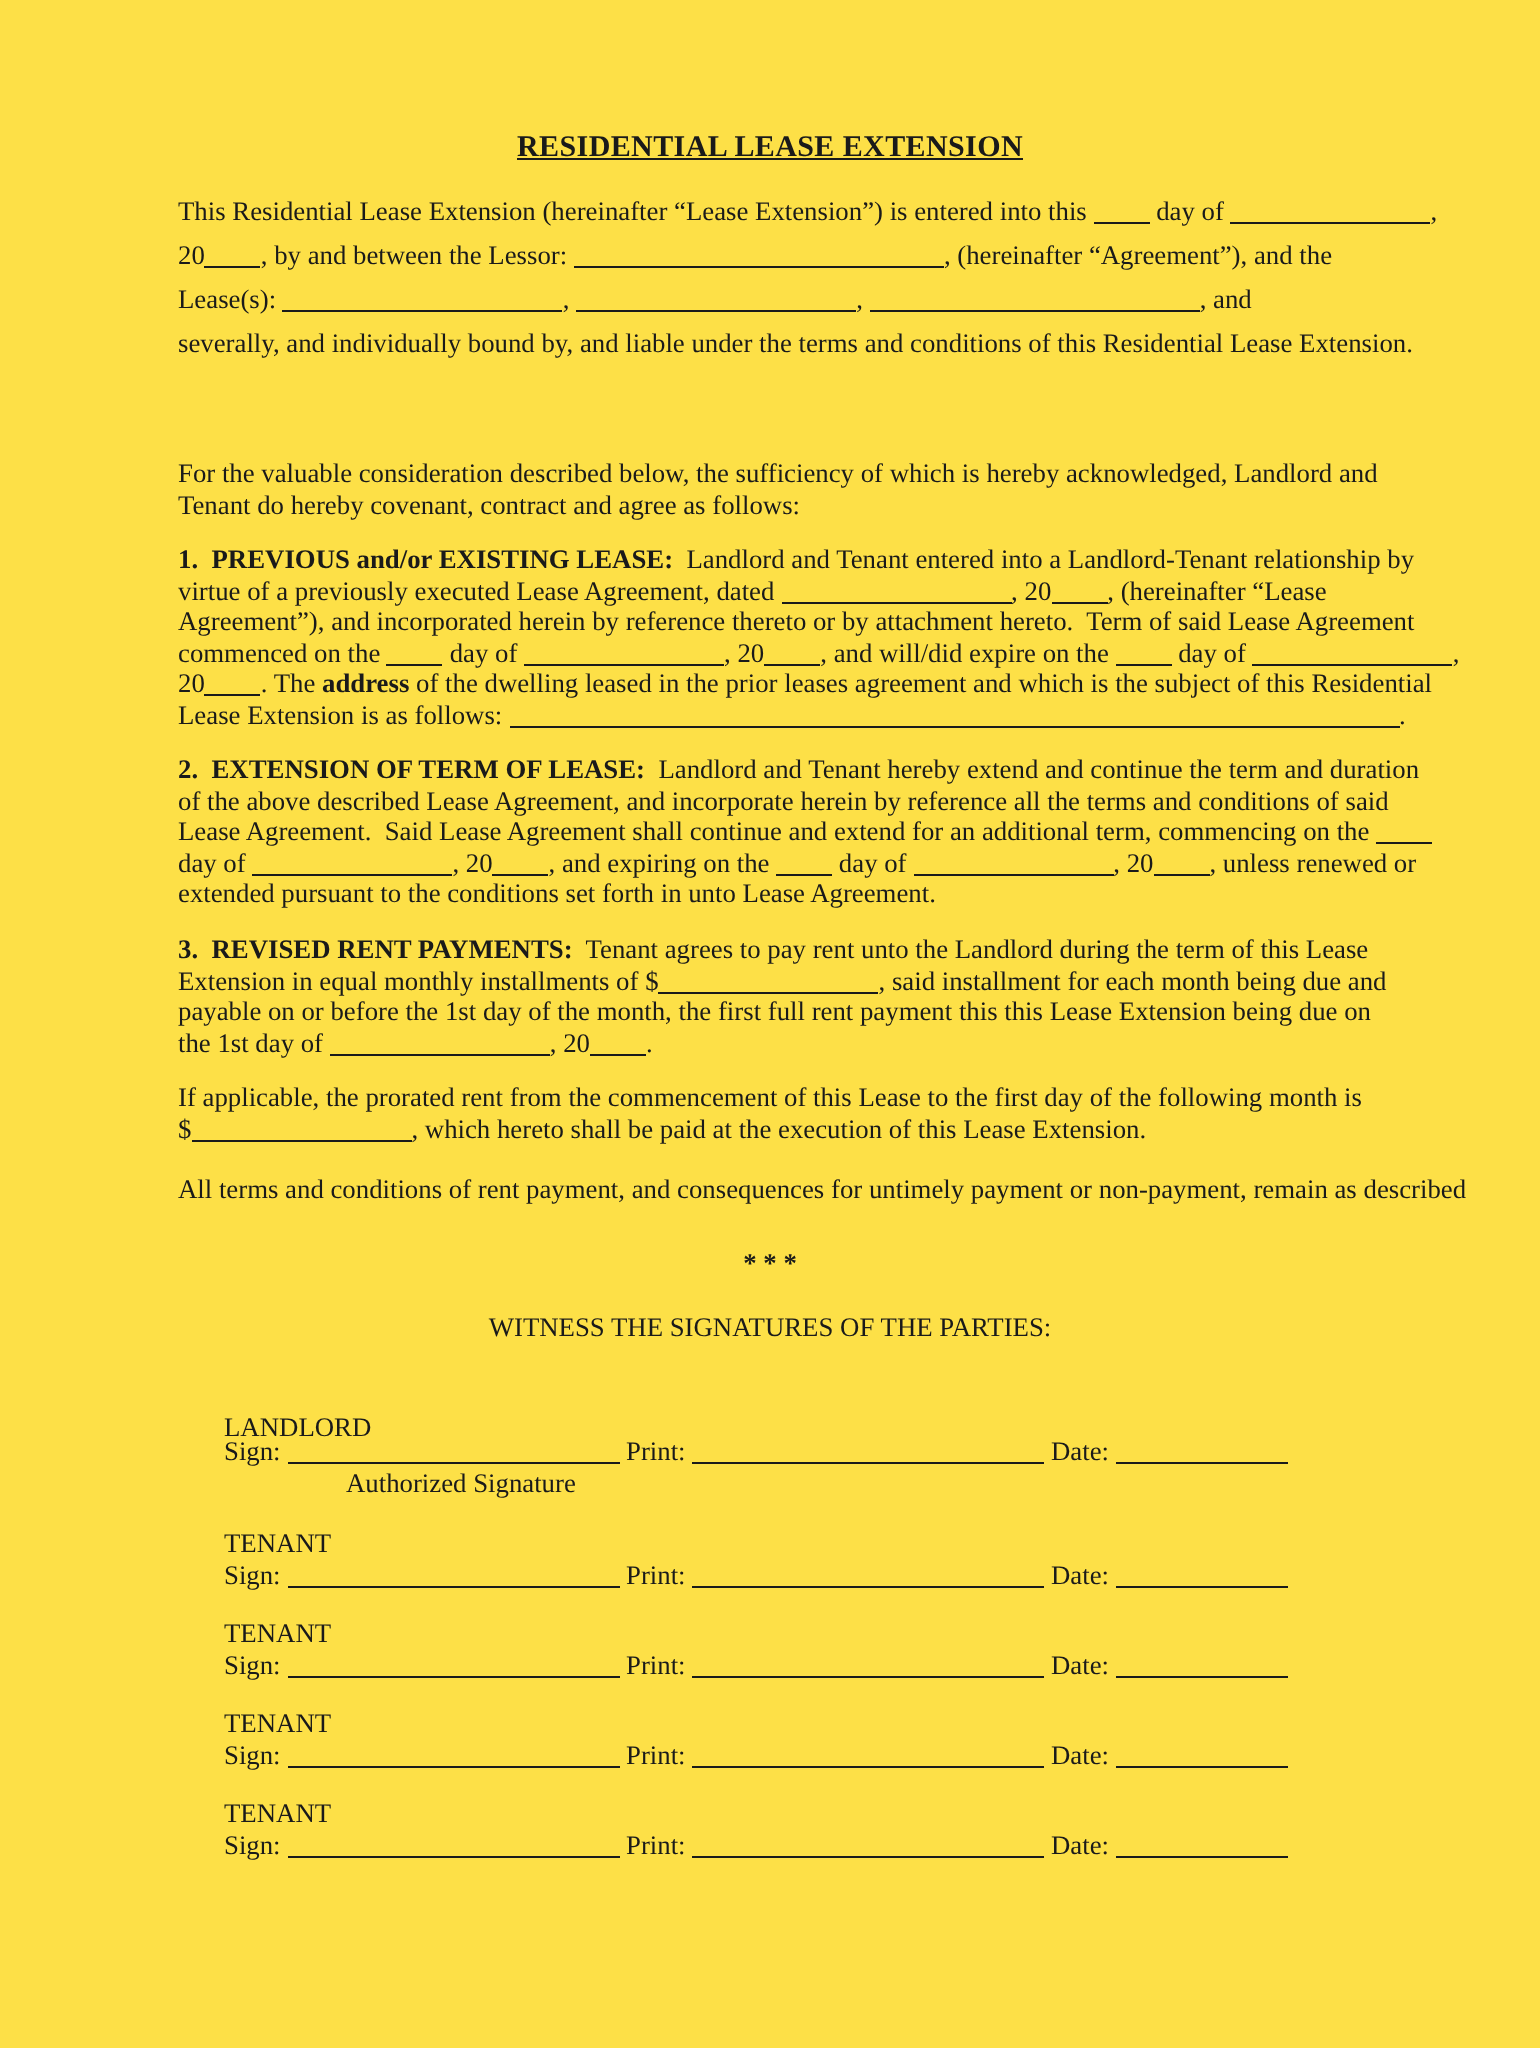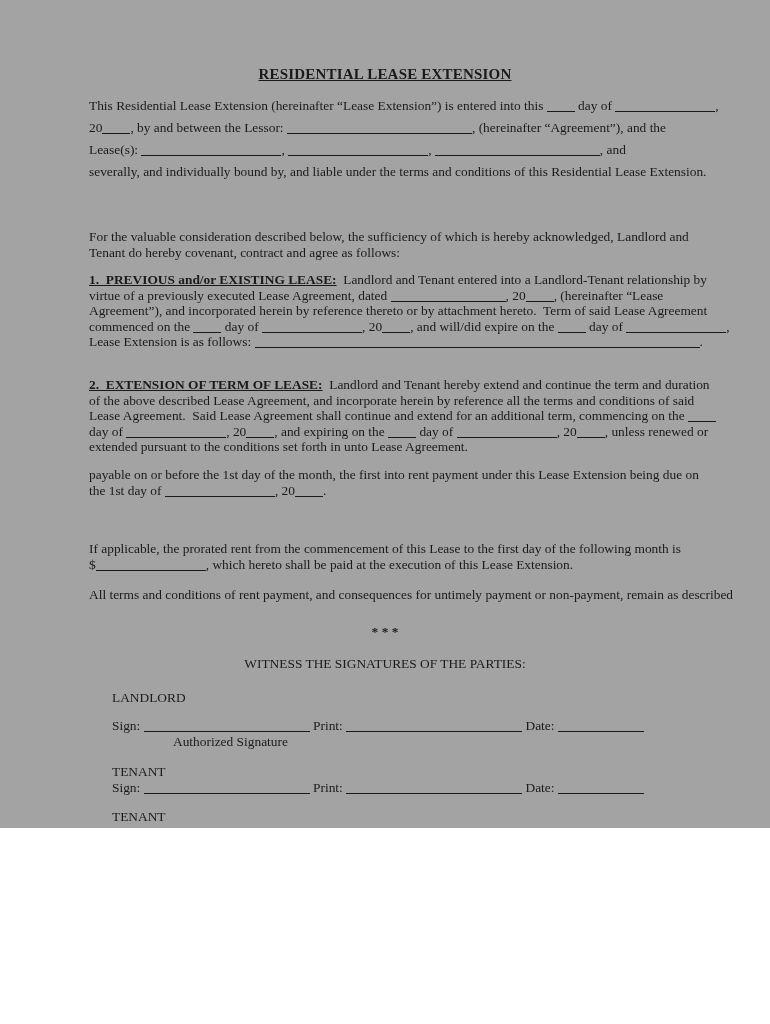--- a/index.html
+++ b/index.html
@@ -1,20 +1,20 @@
 <!DOCTYPE html>
 <html><head>
 <meta charset="utf-8">
 <style>
   html,body{margin:0;padding:0;background:#ffffff;}
   .page{
     position:relative;
     width:770px;
-    height:828px;
-    background:#a3a3a3;
+    height:1024px;
+    background:#fde047;
     font-family:"Liberation Serif", serif;
     color:#1a1a1a;
     overflow:hidden;
   }
   .blk{
     position:absolute;
     left:89px;
     font-size:13.4px;
     line-height:15.5px;
   }
@@ -22,21 +22,21 @@
   .intro{line-height:22px;}
   .center{width:592px;text-align:center;}
   .title{
     font-size:15px;
     font-weight:bold;
     text-decoration:underline;
     line-height:19px;
     letter-spacing:0.2px;
   }
   .stars{font-weight:bold;}
-  .b{font-weight:bold;text-decoration:underline;}
+  .b{font-weight:bold;}
   .blank{
     display:inline-block;
     border-bottom:1px solid #1a1a1a;
     height:12px;
     vertical-align:-2px;
   }
 </style>
 </head>
 <body>
 
@@ -54,50 +54,53 @@
   <div class="blk" style="top:229px">
       <div class="tl"><span>For the valuable consideration described below, the sufficiency of which is hereby acknowledged, Landlord and</span></div>
       <div class="tl"><span>Tenant do hereby covenant, contract and agree as follows:</span></div>
     </div>
 
   <div class="blk" style="top:272px">
       <div class="tl"><span class="b">1.  PREVIOUS and/or EXISTING LEASE:</span><span>  Landlord and Tenant entered into a Landlord-Tenant relationship by</span></div>
       <div class="tl"><span>virtue of a previously executed Lease Agreement, dated </span><span class="blank" style="width: 115px;"></span><span>, 20</span><span class="blank" style="width: 28px;"></span><span>, (hereinafter “Lease</span></div>
       <div class="tl"><span>Agreement”), and incorporated herein by reference thereto or by attachment hereto.  Term of said Lease Agreement</span></div>
       <div class="tl"><span>commenced on the </span><span class="blank" style="width: 28px;"></span><span> day of </span><span class="blank" style="width: 100px;"></span><span>, 20</span><span class="blank" style="width: 28px;"></span><span>, and will/did expire on the </span><span class="blank" style="width: 28px;"></span><span> day of </span><span class="blank" style="width: 100px;"></span><span>,</span></div>
+      <div class="tl"><span>20</span><span class="blank" style="width: 28px;"></span><span>. The </span><span class="b">address</span><span> of the dwelling leased in the prior leases agreement and which is the subject of this Residential</span></div>
       <div class="tl"><span>Lease Extension is as follows: </span><span class="blank" style="width: 445px;"></span><span>.</span></div>
     </div>
 
   <div class="blk" style="top:377px">
       <div class="tl"><span class="b">2.  EXTENSION OF TERM OF LEASE:</span><span>  Landlord and Tenant hereby extend and continue the term and duration</span></div>
       <div class="tl"><span>of the above described Lease Agreement, and incorporate herein by reference all the terms and conditions of said</span></div>
       <div class="tl"><span>Lease Agreement.  Said Lease Agreement shall continue and extend for an additional term, commencing on the </span><span class="blank" style="width: 28px;"></span></div>
       <div class="tl"><span>day of </span><span class="blank" style="width: 100px;"></span><span>, 20</span><span class="blank" style="width: 28px;"></span><span>, and expiring on the </span><span class="blank" style="width: 28px;"></span><span> day of </span><span class="blank" style="width: 100px;"></span><span>, 20</span><span class="blank" style="width: 28px;"></span><span>, unless renewed or</span></div>
       <div class="tl"><span>extended pursuant to the conditions set forth in unto Lease Agreement.</span></div>
     </div>
 
   <div class="blk" style="top:467px">
-      <div class="tl"><span>payable on or before the 1st day of the month, the first into rent payment under this Lease Extension being due on</span></div>
+      <div class="tl"><span class="b">3.  REVISED RENT PAYMENTS:</span><span>  Tenant agrees to pay rent unto the Landlord during the term of this Lease</span></div>
+      <div class="tl"><span>Extension in equal monthly installments of $</span><span class="blank" style="width: 110px;"></span><span>, said installment for each month being due and</span></div>
+      <div class="tl"><span>payable on or before the 1st day of the month, the first full rent payment this this Lease Extension being due on</span></div>
       <div class="tl"><span>the 1st day of </span><span class="blank" style="width: 110px;"></span><span>, 20</span><span class="blank" style="width: 28px;"></span><span>.</span></div>
     </div>
 
   <div class="blk" style="top:541px">
       <div class="tl"><span>If applicable, the prorated rent from the commencement of this Lease to the first day of the following month is</span></div>
       <div class="tl"><span>$</span><span class="blank" style="width: 110px;"></span><span>, which hereto shall be paid at the execution of this Lease Extension.</span></div>
     </div>
 
   <div class="blk" style="top:587px">
       <div class="tl"><span>All terms and conditions of rent payment, and consequences for untimely payment or non-payment, remain as described</span></div>
     </div>
 
   <div class="blk center stars" style="top:624px">*  *  *</div>
 
   <div class="blk center" style="top:656px">WITNESS THE SIGNATURES OF THE PARTIES:</div>
 
-  <div class="blk tl" style="left:112px;top:690px">LANDLORD</div>
+  <div class="blk tl" style="left:112px;top:706px">LANDLORD</div>
 
   <div class="blk tl" style="left:112px;top:718px"><span>Sign: </span><span class="blank" style="width: 166px;"></span><span> </span><span>Print: </span><span class="blank" style="width: 176px;"></span><span> </span><span>Date: </span><span class="blank" style="width: 86px;"></span></div>
 
   <div class="blk tl" style="left:173px;top:734px">Authorized Signature</div>
 
   <div class="blk" style="left:112px;top:764px">
     <div class="tl">TENANT</div>
     <div class="tl"><span>Sign: </span><span class="blank" style="width: 166px;"></span><span> </span><span>Print: </span><span class="blank" style="width: 176px;"></span><span> </span><span>Date: </span><span class="blank" style="width: 86px;"></span></div>
   </div>
 

